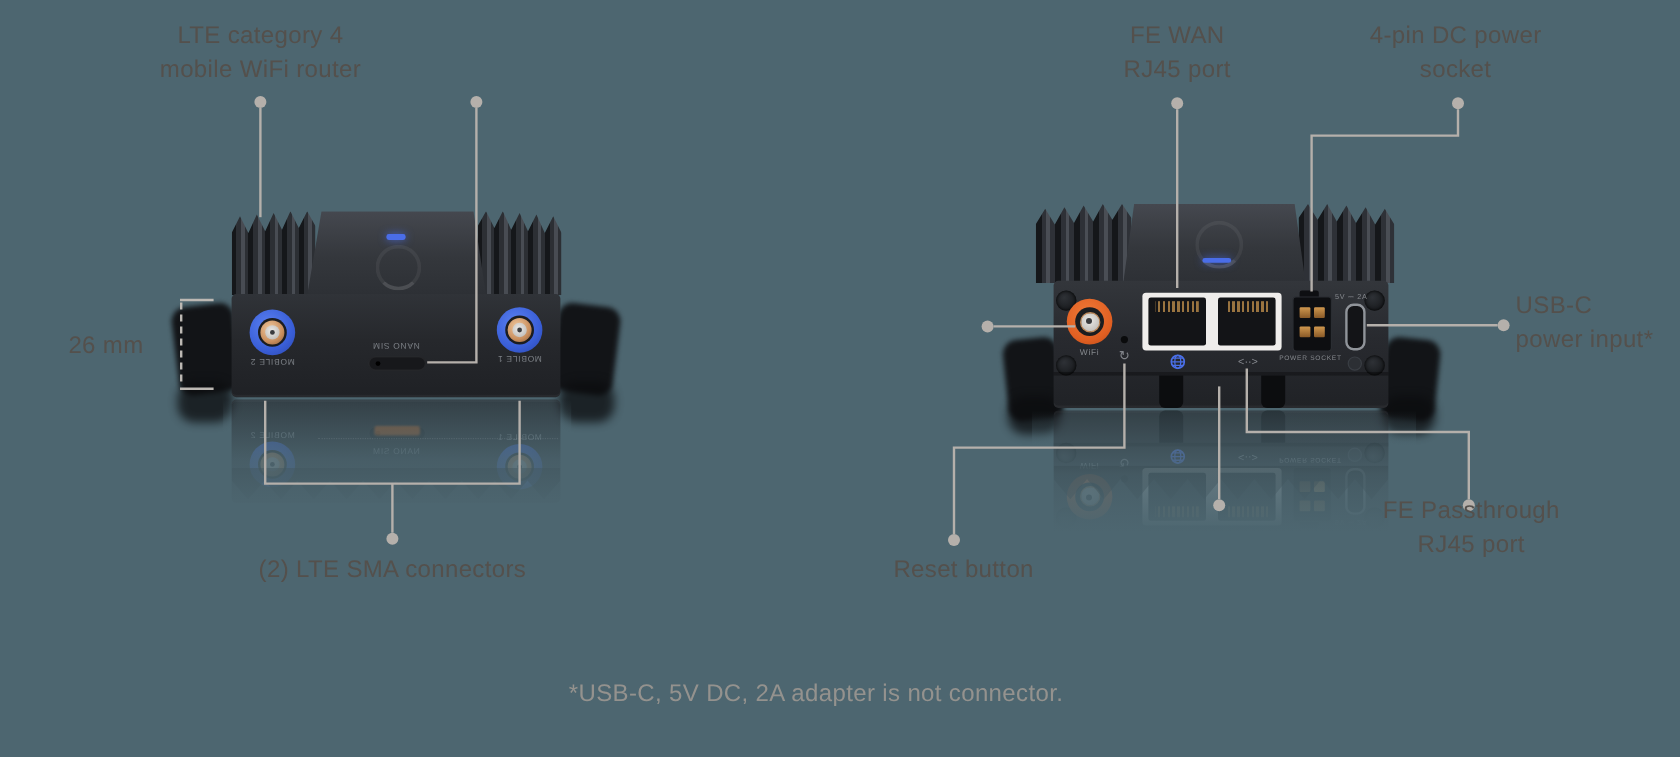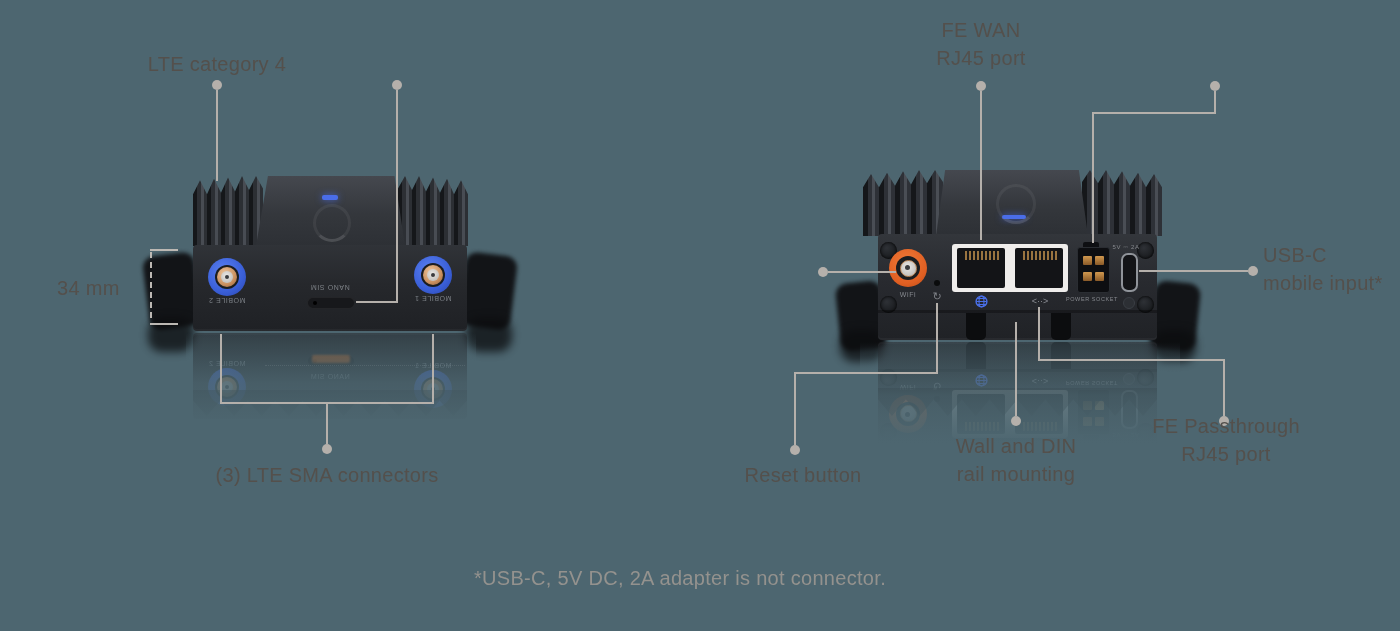--- a/index.html
+++ b/index.html
@@ -283,39 +283,40 @@
       <line x1="327" y1="403" x2="327" y2="444"></line>
       <circle cx="327" cy="449" r="5"></circle>
     </g>
     <g>
       <line class="dash" x1="151" y1="252" x2="151" y2="322"></line>
       <line class="cap" x1="150" y1="250" x2="178" y2="250"></line>
       <line class="cap" x1="150" y1="324" x2="178" y2="324"></line>
     </g>
   </svg>
 
-  <div class="callout center" style="left:217px;top:16px;margin-top:34px;">
+  <div class="callout center" style="left:217px;top:16px;">
     <div>LTE category 4</div>
+    <div>mobile WiFi router</div>
   </div>
   <div class="callout center" style="left:981px;top:16px;">
     <div>FE WAN</div>
     <div>RJ45 port</div>
   </div>
+  <div class="callout center" style="left:1213px;top:16px;">
+    <div>4-pin DC power</div>
+    <div>socket</div>
+  </div>
   <div class="callout" style="left:670px;top:241px;">
   </div>
   <div class="callout" style="left:1263px;top:241px;">
     <div>USB-C</div>
-    <div>mobile input*</div>
+    <div>power input*</div>
   </div>
   <div class="callout center" style="left:803px;top:461px;text-align:center;">Reset button</div>
-  <div class="callout center" style="left:1016px;top:432px;">
-    <div>Wall and DIN</div>
-    <div>rail mounting</div>
-  </div>
   <div class="callout center" style="left:1226px;top:412px;">
     <div>FE Passthrough</div>
     <div>RJ45 port</div>
   </div>
-  <div class="callout center" style="left:327px;top:461px;">(3) LTE SMA connectors</div>
-  <div class="callout" style="left:57px;top:274px;">34 mm</div>
+  <div class="callout center" style="left:327px;top:461px;">(2) LTE SMA connectors</div>
+  <div class="callout" style="left:57px;top:274px;">26 mm</div>
   <div class="footnote" style="left:680px;top:567px;">*USB-C, 5V DC, 2A adapter is not connector.</div>
 
 </div>
 
 </body></html>

